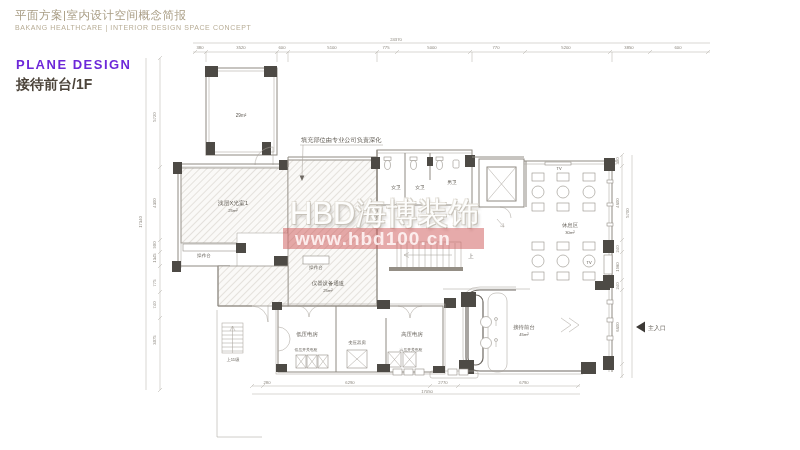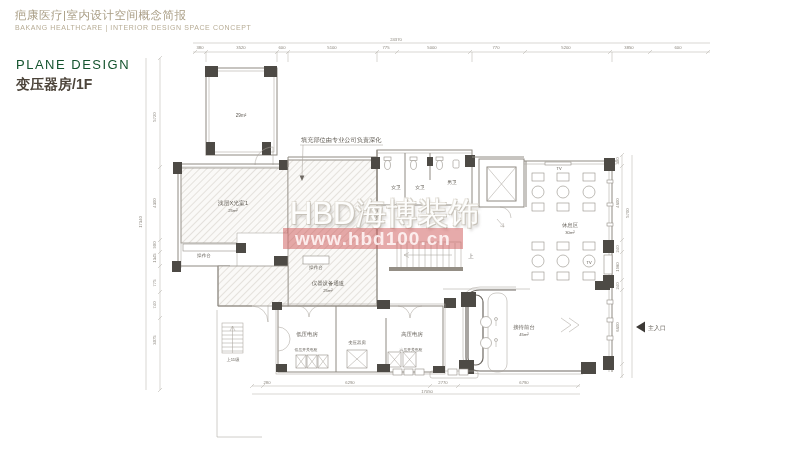--- a/index.html
+++ b/index.html
@@ -1,48 +1,48 @@
 <!DOCTYPE html>
 <html><head>
 <meta charset="utf-8">
 <style>
   html,body{margin:0;padding:0;background:#fff;}
   .stage{position:relative;width:800px;height:450px;background:#ffffff;overflow:hidden;
          font-family:"Liberation Sans",sans-serif;}
   .hdr-cn{position:absolute;left:15px;top:8px;font-size:11.5px;color:#a89c83;letter-spacing:.5px;}
   .hdr-en{position:absolute;left:15px;top:24px;font-size:7px;color:#b7ac95;letter-spacing:.6px;}
-  .sec-en{position:absolute;left:16px;top:57px;font-size:13px;color:#14532d;letter-spacing:1.5px;}
+  .sec-en{position:absolute;left:16px;top:57px;font-size:13px;color:#6d28d9;letter-spacing:1.5px;font-weight:bold;}
   .sec-cn{position:absolute;left:16px;top:76px;font-size:14px;color:#4c443a;font-weight:bold;}
   svg.plan{position:absolute;left:0;top:0;z-index:1;}
   svg text{font-family:"Liberation Sans",sans-serif;}
   .lbl{fill:#5f5a52;}
   .dim{fill:#8a857c;font-size:4.2px;}
   .w1{stroke:#8f8a82;stroke-width:1;fill:none;}
   .w2{stroke:#aaa59d;stroke-width:.55;fill:none;}
   .wd{stroke:#6e6963;stroke-width:1.2;fill:none;}
   .dl{stroke:#b1aca4;stroke-width:.5;fill:none;}
   .col{fill:#4d4a45;stroke:none;}
   .fx{stroke:#938e86;stroke-width:.6;fill:#ffffff;}
   .hatchr{fill:url(#hatch);stroke:#9a958d;stroke-width:.8;}
   .wm-brand{position:absolute;left:290px;top:193px;font-size:31px;font-weight:normal;z-index:3;
             color:#fdfdfc;letter-spacing:0;
             text-shadow:1px 1px 0 #c6c1b8,-1px -1px 0 #eae7e1,1px -1px 0 #d8d4cc,-1px 1px 0 #d8d4cc,2px 3px 3px rgba(120,115,108,.35);}
-  .wm-banner{position:absolute;left:283px;top:228px;width:180px;height:21px;z-index:4;
+  .wm-banner{position:absolute;left:283px;top:228px;width:201px;height:21px;z-index:4;
              background:rgba(205,85,85,.5);display:flex;align-items:center;}
   .wm-url{color:rgba(255,246,246,.88);font-size:19px;font-weight:bold;letter-spacing:1px;margin-left:12px;}
 </style>
 </head>
 <body>
 
 <div class="stage">
 
-  <div class="hdr-cn">疤康医疗|室内设计空间概念简报</div>
+  <div class="hdr-cn">平面方案|室内设计空间概念简报</div>
   <div class="hdr-en">BAKANG HEALTHCARE | INTERIOR DESIGN SPACE CONCEPT</div>
   <div class="sec-en">PLANE DESIGN</div>
-  <div class="sec-cn">变压器房/1F</div>
+  <div class="sec-cn">接待前台/1F</div>
 
   <svg class="plan" width="800" height="450" viewBox="0 0 800 450">
     <defs>
       <pattern id="hatch" width="5" height="5" patternTransform="rotate(45)" patternUnits="userSpaceOnUse">
         <rect width="5" height="5" fill="#faf9f7"></rect>
         <line x1="0" y1="0" x2="0" y2="5" stroke="#cfcac2" stroke-width="1"></line>
       </pattern>
     </defs>
 
     <g>

